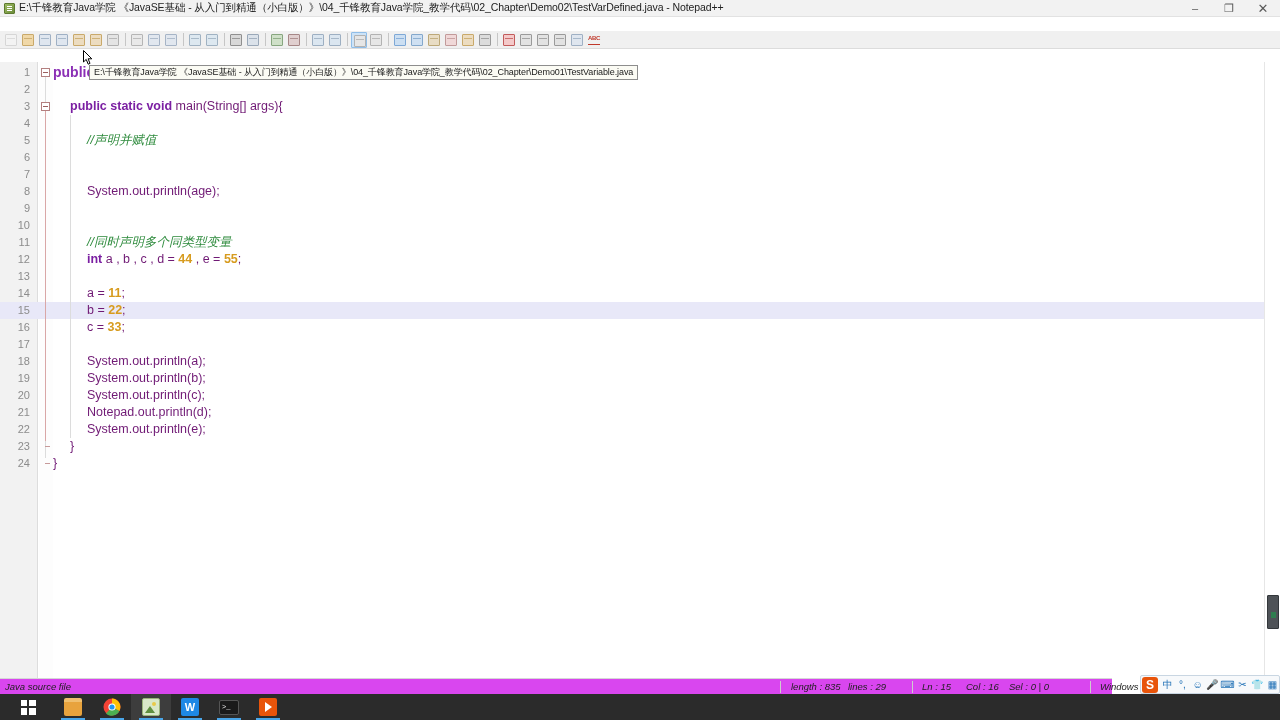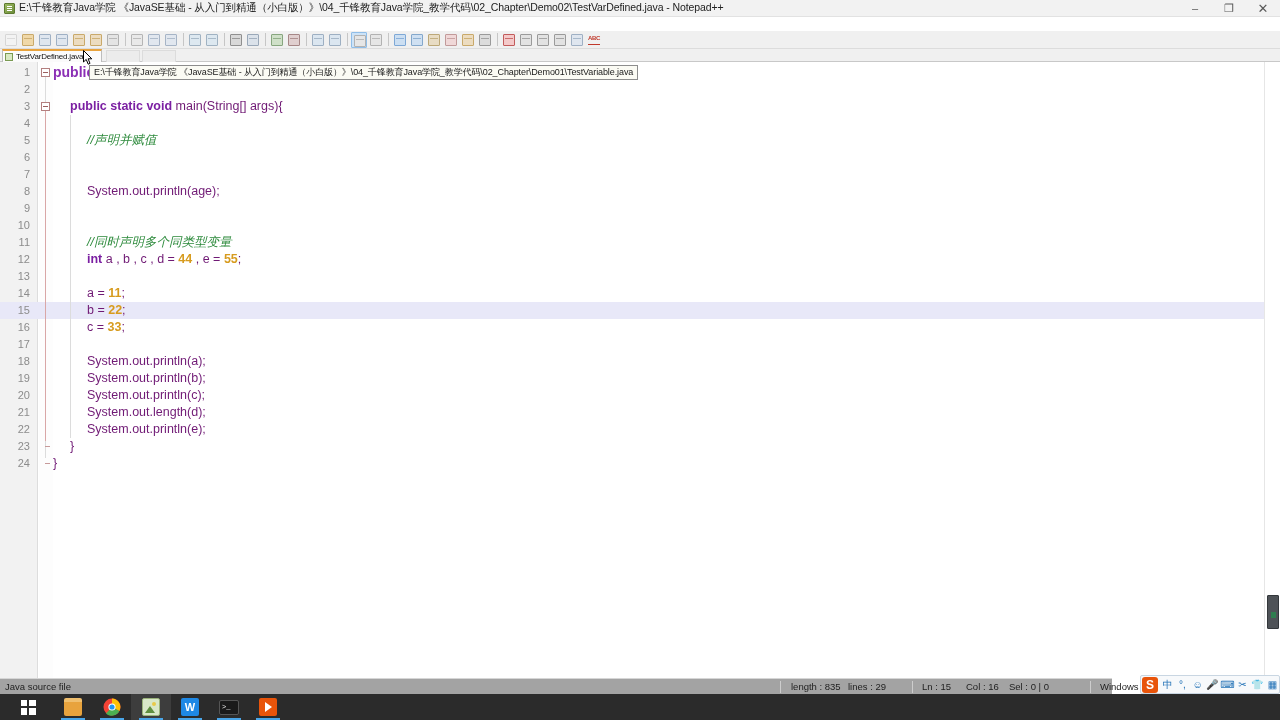--- a/index.html
+++ b/index.html
@@ -296,24 +296,25 @@
     left:3px; top:16px;
     width:5px; height:6px;
     background:#2f7d4f;
   }
 
   
   .statusbar {
     position: absolute;
     left: 0; top: 678px;
     width: 1112px; height: 16px;
-    background: #a3a3a3;
+    background: #d946ef;
     border-top: 1px solid #d6d6d6;
     font-size: 9.5px;
     color: #1e1e1e;
+    font-style: italic;
   }
   .sb-cell {
     position: absolute;
     top: 0; height: 16px;
     line-height: 16px;
     padding: 0 5px;
     white-space: nowrap;
   }
   .sb-div {
     position: absolute;
@@ -535,28 +536,20 @@
       <div class="tb-icon">
         <div style="position: absolute; left: 2px; top: 2px; width: 12px; height: 12px; border-radius: 1px; background: rgb(223, 230, 239); border: 1px solid rgb(159, 176, 196);"></div>
         <div style="position: absolute; left: 4px; top: 6px; width: 8px; height: 1px; background: rgb(159, 176, 196); opacity: 0.85;"></div>
       </div>
       <div class="tb-icon">
         <div style="position:absolute;left:0;top:3px;width:16px;text-align:center;font-size:6px;font-weight:700;color:#c0392b;letter-spacing:-0.3px;">ABC</div>
         <div style="position:absolute;left:2px;bottom:3px;width:12px;height:1px;background:#c0392b;"></div>
       </div>
     </div>
 
-  <div class="tabbar">
-    <div class="tab" id="active-tab" style="width: 100px;">
-      <span class="tab-icon"></span>
-      <span class="tab-label">TestVarDefined.java</span>
-    </div>
-    <div class="tab-ghost" style="left:106px; width:34px;"></div>
-    <div class="tab-ghost" style="left:142px; width:34px;"></div>
-  </div>
 
   <div class="editor">
     <div class="gutter"></div>
     <div class="fold-col"></div>
     <div id="rows-host">
         <div class="row" style="top: 2px;">
           <div class="lnum">1</div>
           <div class="code" style="left: 53px;"><span class="kw2 big1">public</span></div>
         </div>
         <div class="row" style="top: 19px;">
@@ -630,21 +623,21 @@
         <div class="row" style="top: 308px;">
           <div class="lnum">19</div>
           <div class="code" style="left: 87px;"><span class="plain">System.out.println(b);</span></div>
         </div>
         <div class="row" style="top: 325px;">
           <div class="lnum">20</div>
           <div class="code" style="left: 87px;"><span class="plain">System.out.println(c);</span></div>
         </div>
         <div class="row" style="top: 342px; padding-left: 24px;">
           <div class="lnum">21</div>
-          <div class="code" style="left: 87px;"><span class="plain">System.out.length(d);</span></div>
+          <div class="code" style="left: 87px;"><span class="plain">Notepad.out.println(d);</span></div>
         </div>
         <div class="row" style="top: 359px;">
           <div class="lnum">22</div>
           <div class="code" style="left: 87px;"><span class="plain">System.out.println(e);</span></div>
         </div>
         <div class="row" style="top: 376px;">
           <div class="lnum">23</div>
           <div class="code" style="left: 70px;"><span class="plain">}</span></div>
         </div>
         <div class="row" style="top: 393px;">

